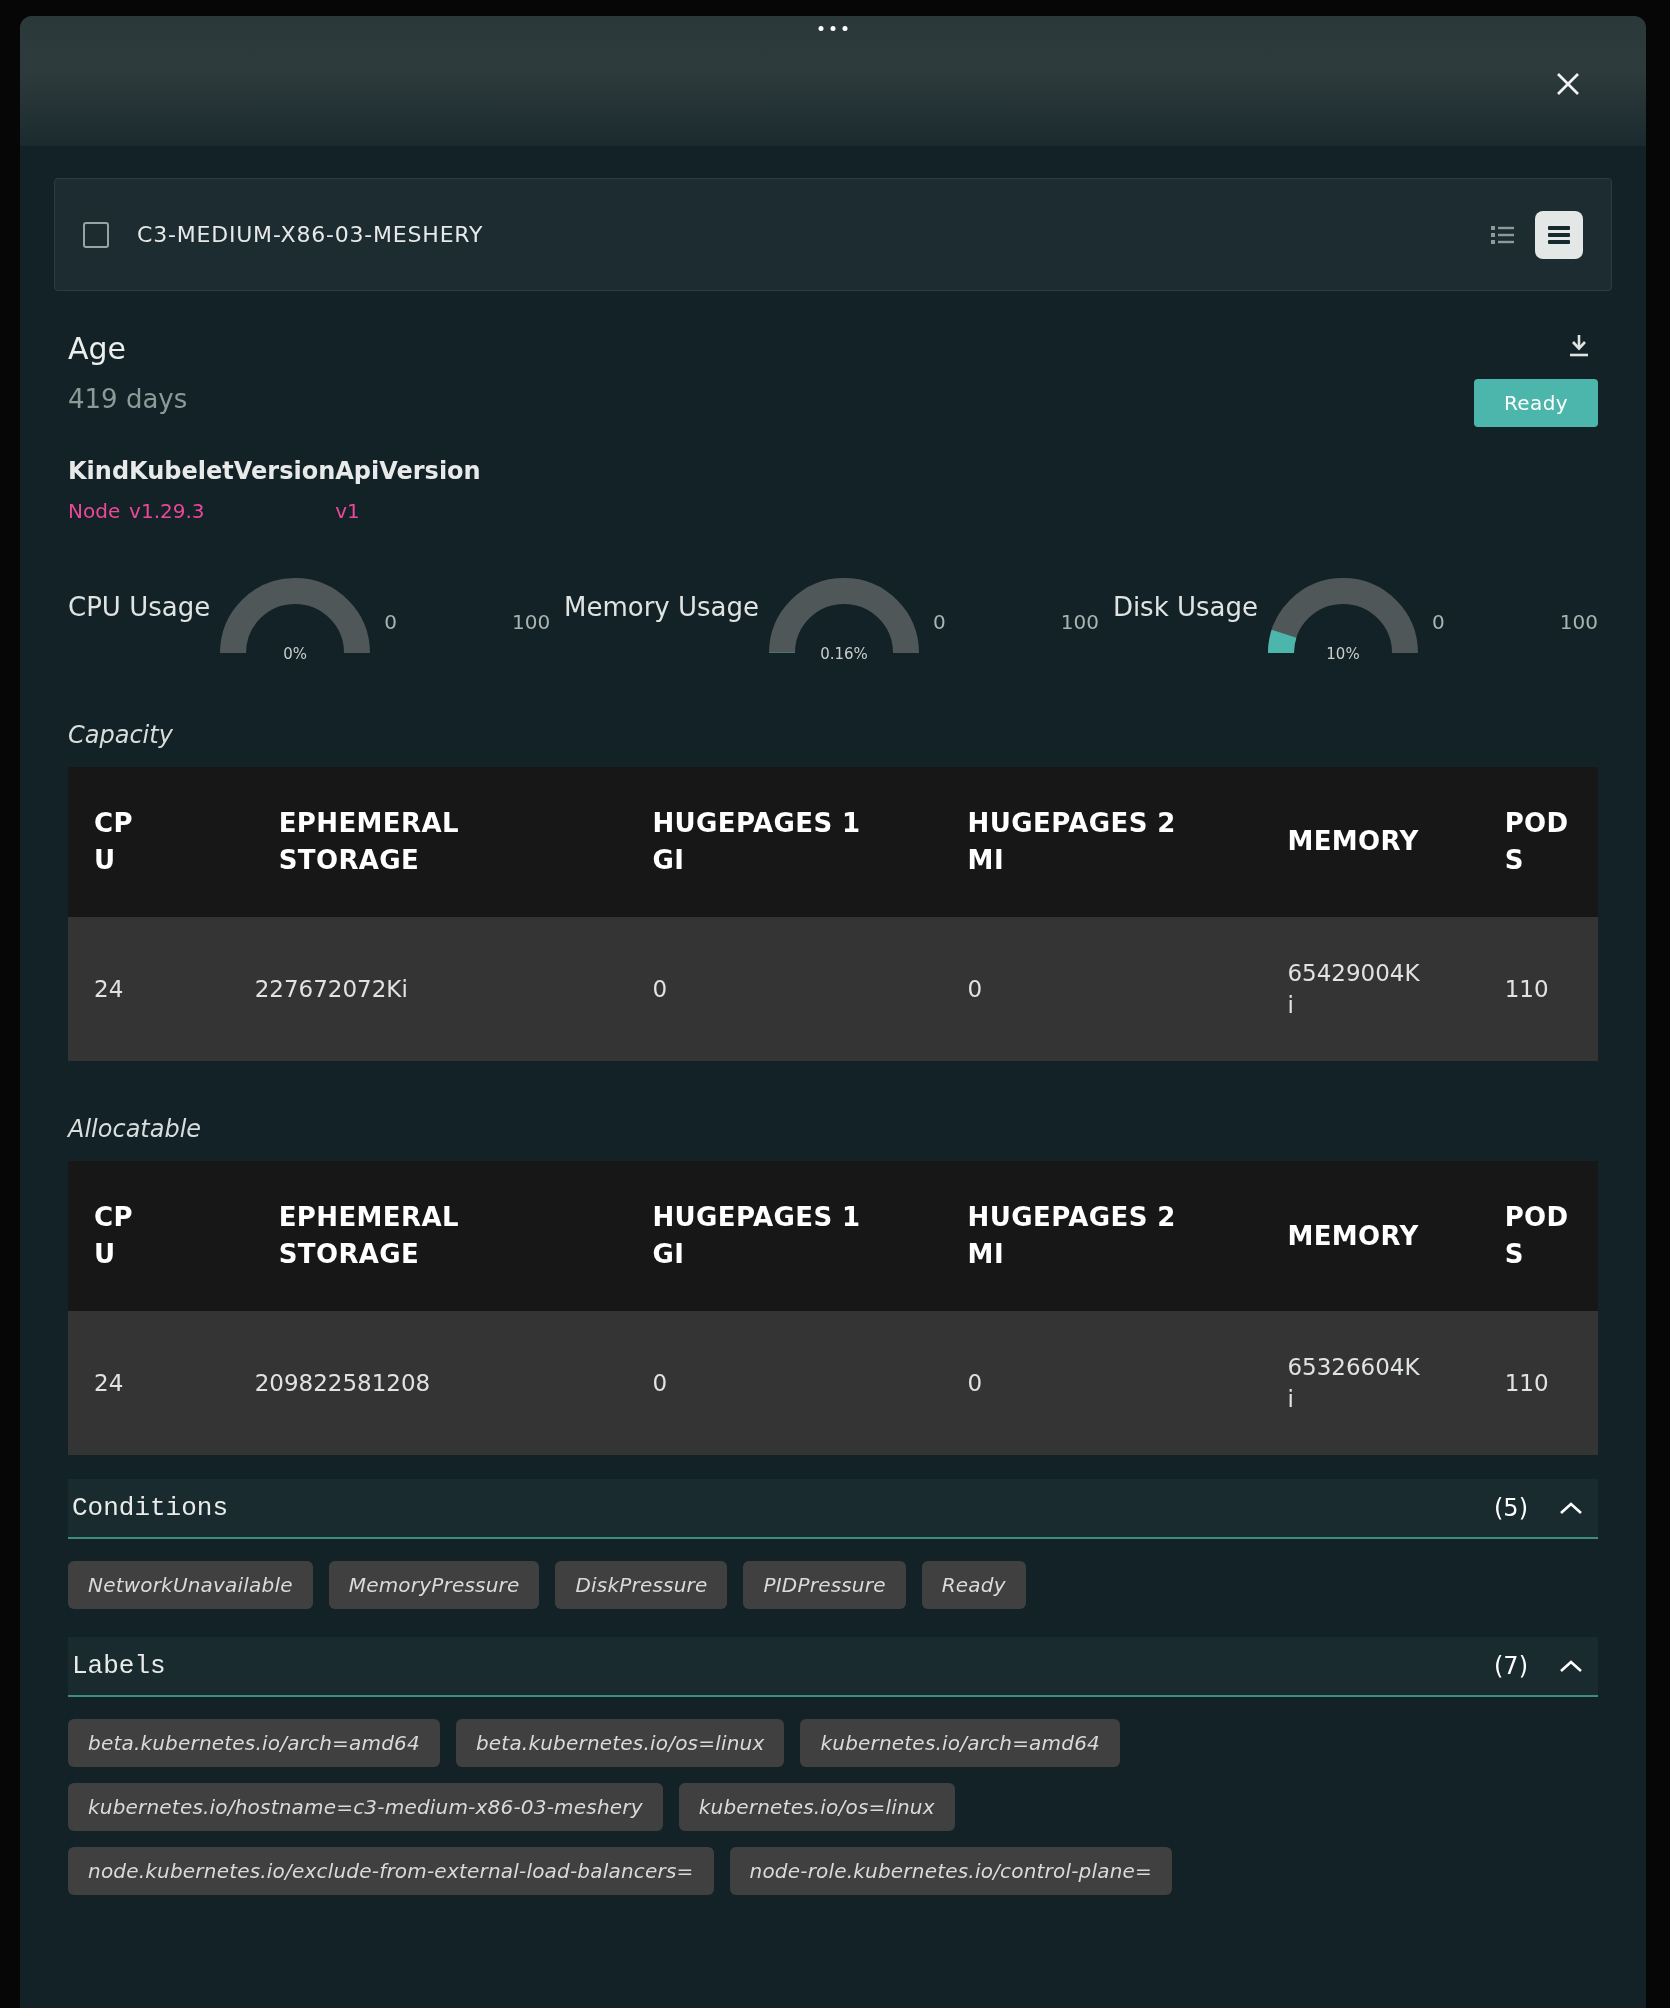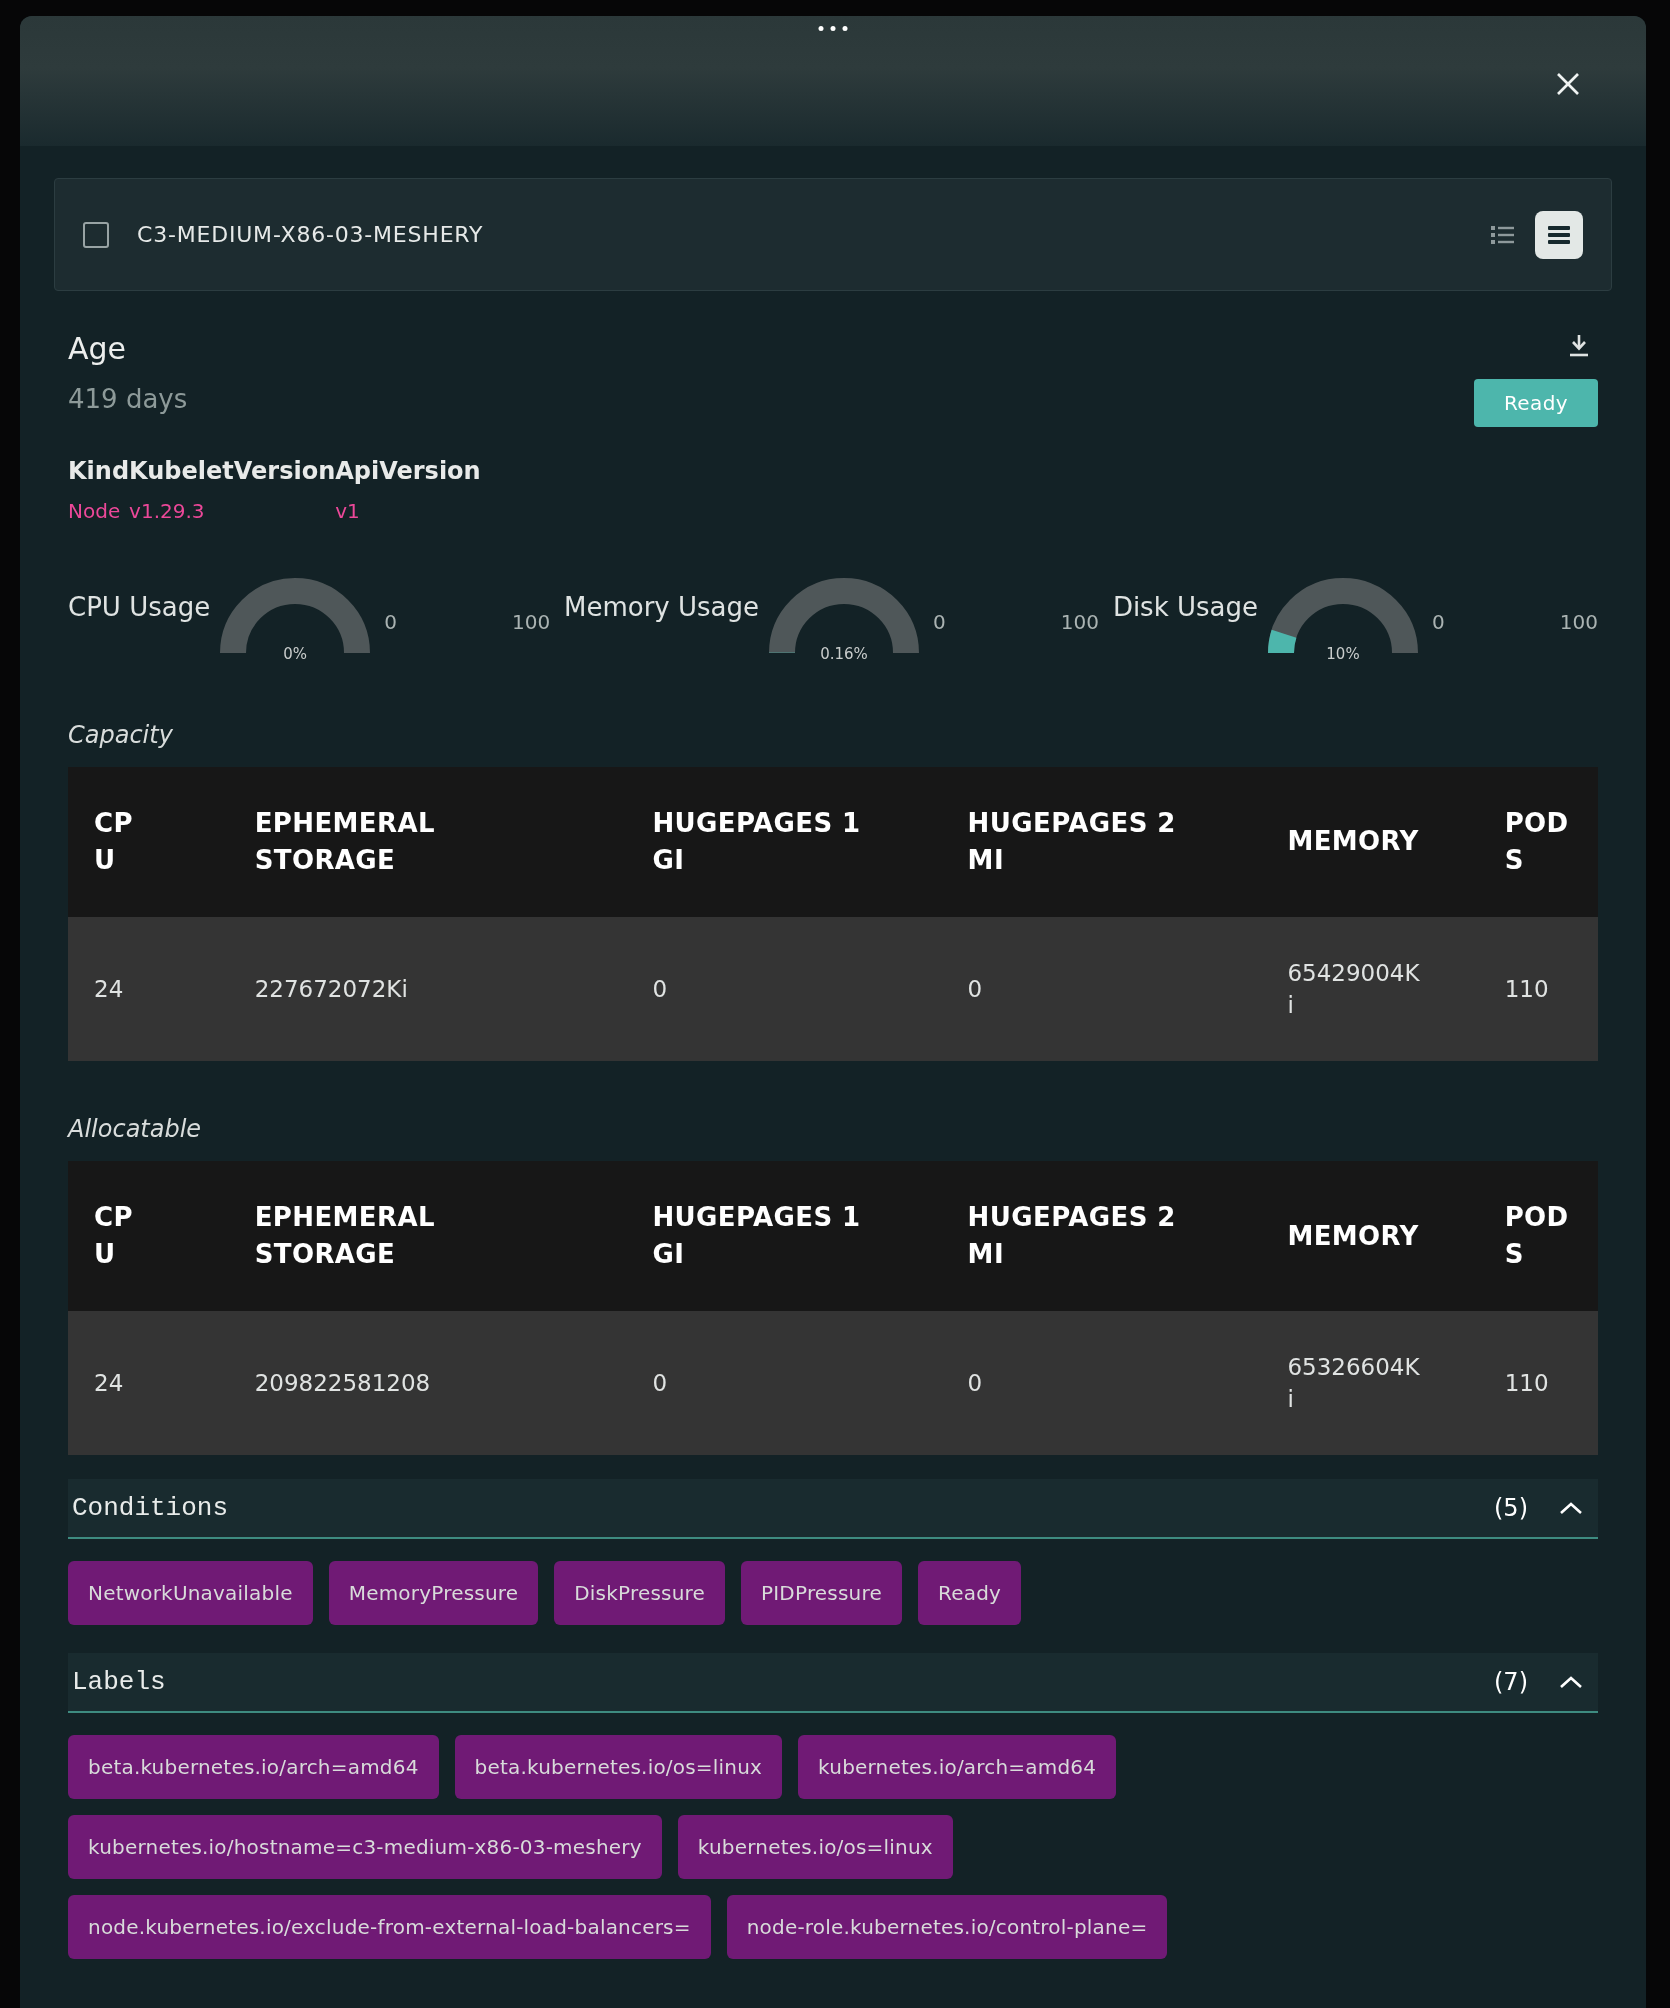--- a/index.html
+++ b/index.html
@@ -92,42 +92,42 @@
     background:#171717; color:#ffffff; font-size:26px; font-weight:bold;
     text-align:left; padding:38px 26px; vertical-align:middle; letter-spacing:0.4px;
   }
   tbody td {
     background:#343434; color:#e0e3e2; font-size:23px;
     padding:40px 26px; vertical-align:middle; line-height:1.4;
   }
   th .lbl { display:inline-block; line-height:1.42; }
   td .val { display:inline-block; }
   .th-cpu  .lbl { max-width:2.4ch; word-break:break-all; }
-  .th-eph  .lbl { max-width:212px; }
+  .th-eph  .lbl { max-width:212px;margin-left:24px; }
   .th-h1   .lbl { max-width:214px; }
   .th-h2   .lbl { max-width:214px; }
   .th-pods .lbl { max-width:3.6ch; word-break:break-all; }
   .td-mem  .val { max-width:9.3ch; word-break:break-all; }
   
   .sec-bar {
     display:flex; justify-content:space-between; align-items:center;
     background:#192b2f;
     border-bottom:2px solid #3e8b80;
     padding:14px 14px 14px 4px;
     cursor:pointer;
   }
   .sec-bar.conditions { margin-top:24px; }
   .sec-bar.labels { margin-top:28px; }
   .sec-bar-title { font-size:26px; color:#e8ebea;font-family:Liberation Mono, monospace; }
   .sec-bar-right { display:flex; align-items:center; gap:30px; }
   .sec-count { font-size:24px; color:#ffffff; }
   .chip-row { display:flex; flex-wrap:wrap; gap:16px; margin-top:22px; }
   .chip {
-    background:#701a75; color:#d8dbda; font-size:20px;
-    padding:20px 20px; border-radius:6px; white-space:nowrap; letter-spacing:0.2px;
+    background:#404040; color:#d8dbda; font-size:20px;
+    padding:12px 20px; border-radius:6px; white-space:nowrap; letter-spacing:0.2px;font-style:italic;
   }
 </style>
 </head>
 <body>
 
 <div class="modal">
 
   <div class="topbar">
     <div class="drag-dots">
         <i></i>

